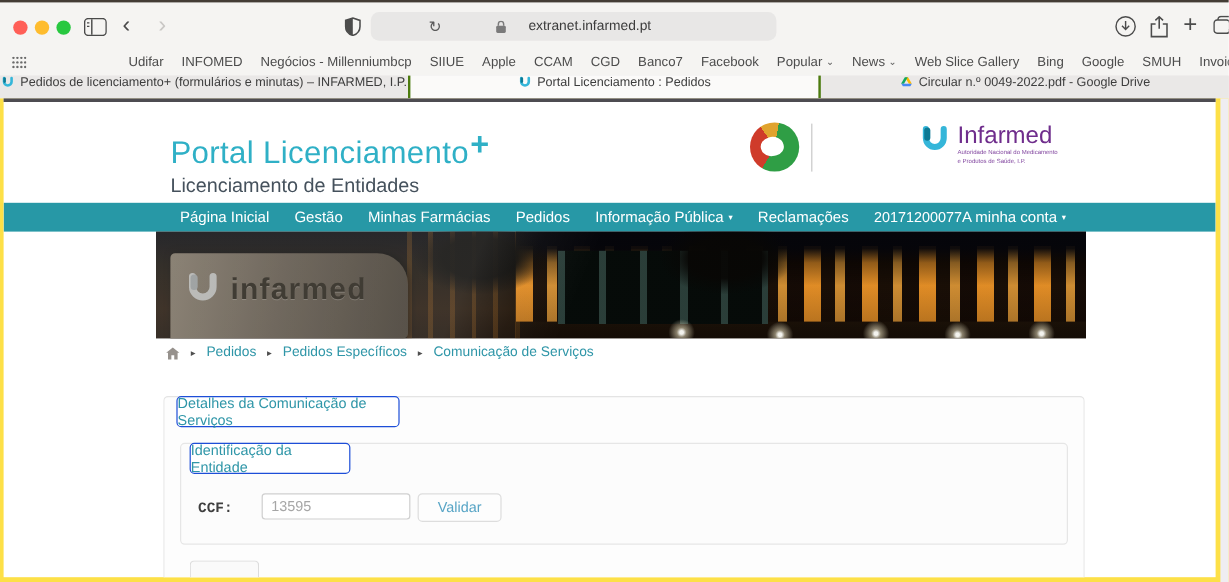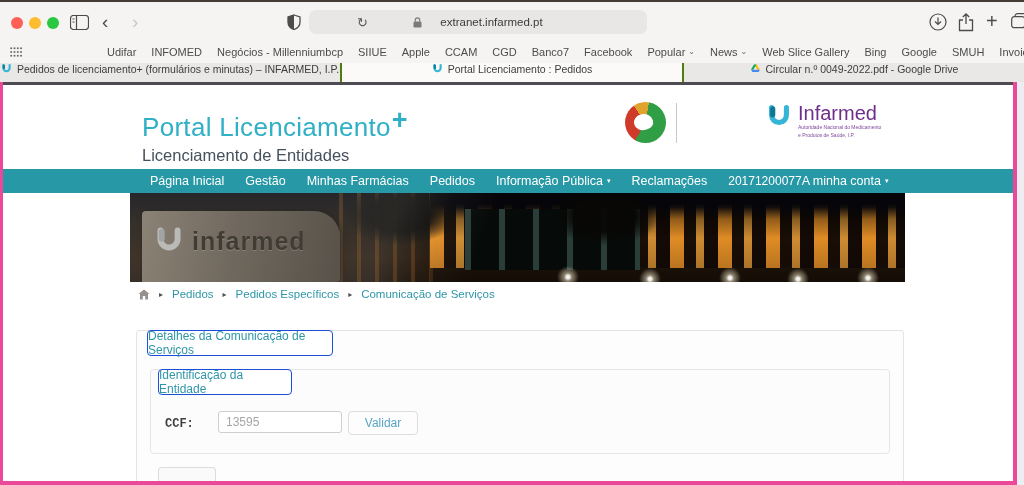--- a/index.html
+++ b/index.html
@@ -34,21 +34,21 @@
   .bm .chev{font-size:8px;color:#6a6a6a;}
 
   
   #tabbar{position:absolute;left:0;top:63px;right:0;height:19px;display:flex;background:#e9e7e6;}
   .tab{flex:1;display:flex;justify-content:center;gap:5px;font-size:10.5px;color:#3d3d3d;
        overflow:hidden;white-space:nowrap;background:#eae8e7;}
   .tab+.tab{border-left:2px solid #4d7c0f;}
   .tab.active{background:#fbfaf9;}
 
   
-  #page-wrap{position:absolute;left:0;top:82px;right:0;bottom:0;background:#ec4899;}
+  #page-wrap{position:absolute;left:0;top:82px;right:0;bottom:0;background:#fde047;}
   #desktop-sliver{position:absolute;right:0;top:0;width:7px;bottom:0;background:#efedf1;}
   #page{position:absolute;left:3px;right:11px;top:0;bottom:4px;background:#fff;border-top:3px solid #4e4c51;overflow:hidden;}
 
   
   #site-title-block{position:absolute;left:139px;top:20px;}
   #site-title{font-size:26px;color:#2fb0c6;letter-spacing:.3px;}
   #site-title .plus{font-size:27px;font-weight:700;vertical-align:7px;margin-left:1px;}
   #site-subtitle{font-size:16.5px;color:#45515c;margin-top:3px;}
 
   #sns-logo{position:absolute;left:622px;top:17px;display:flex;align-items:center;}

